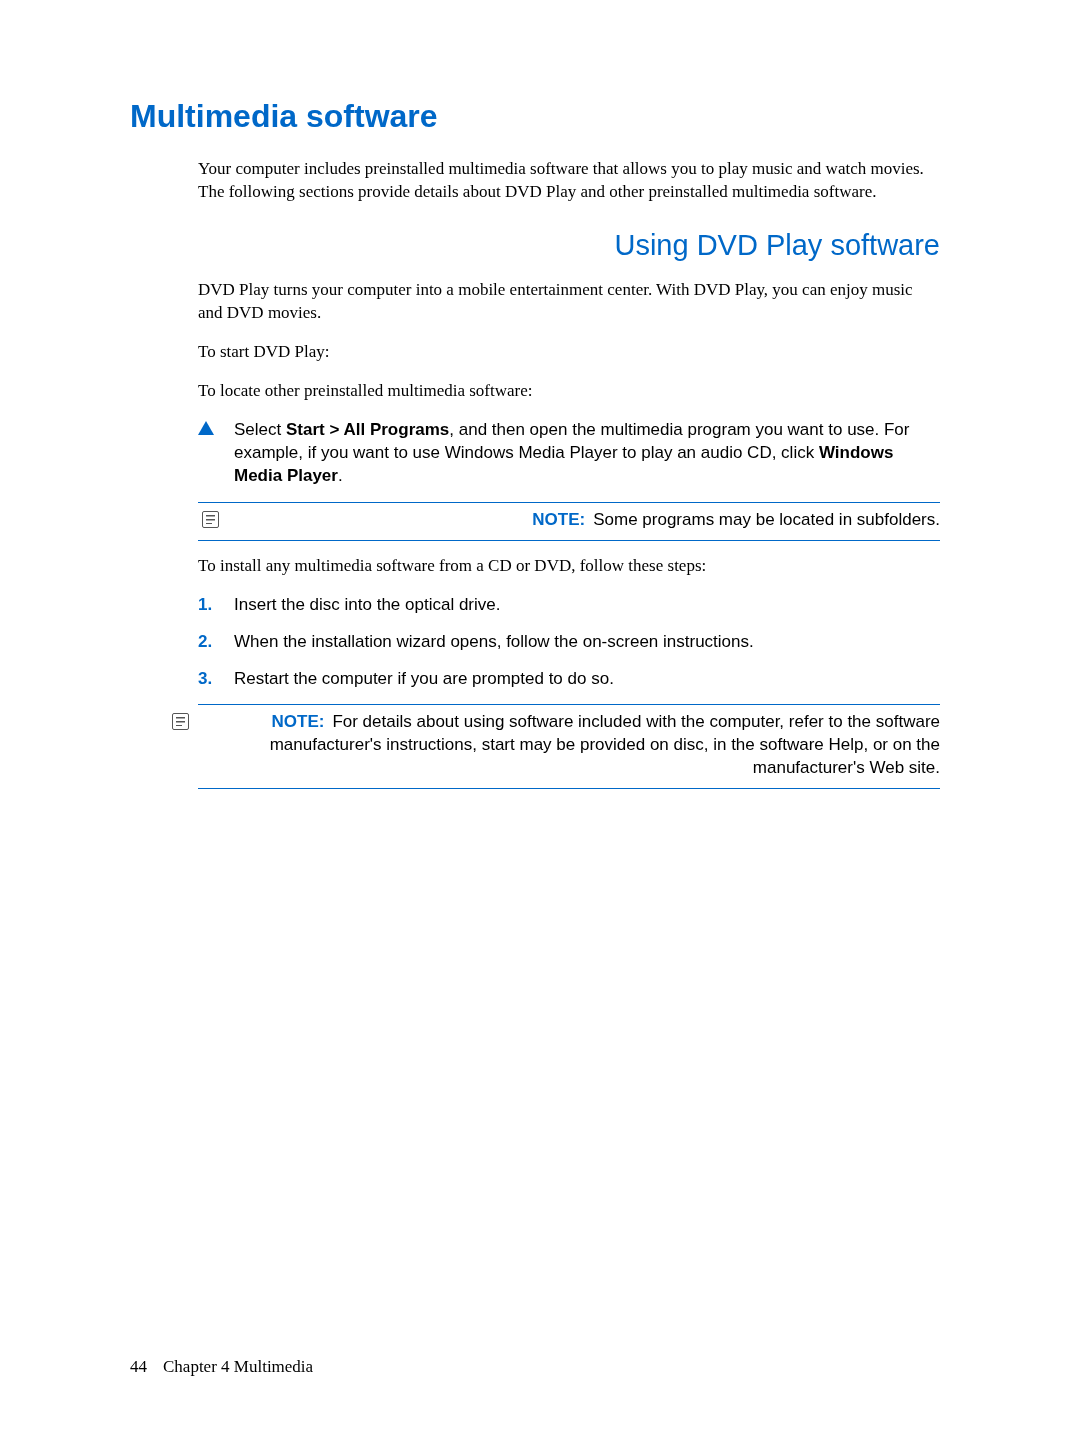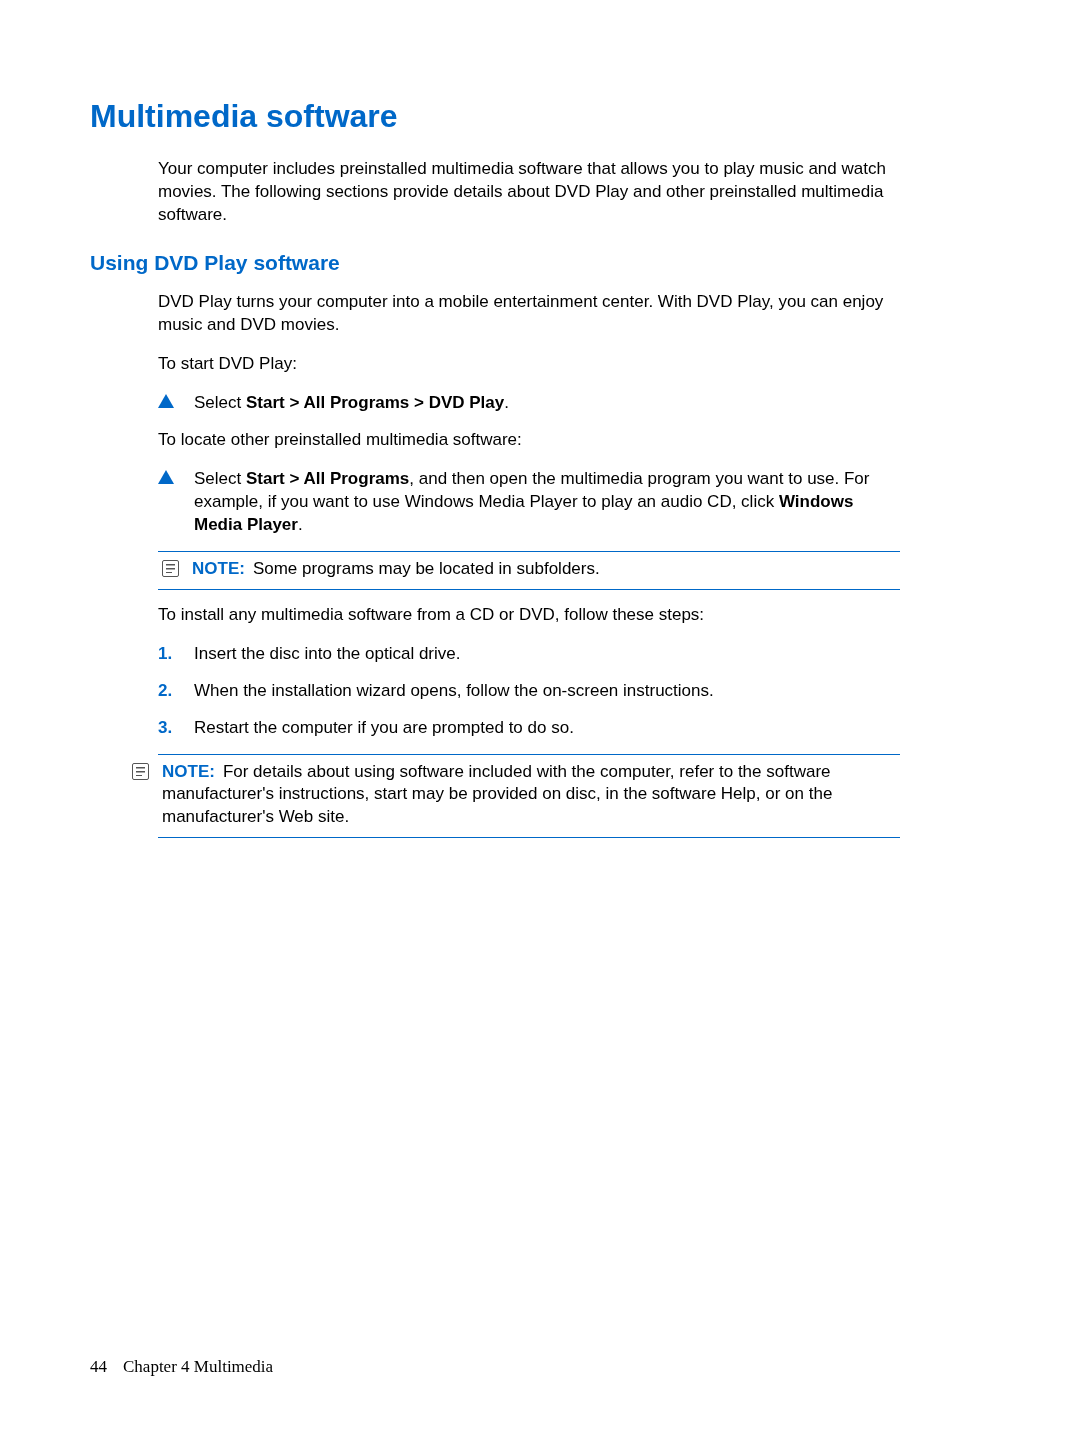--- a/index.html
+++ b/index.html
@@ -10,36 +10,38 @@
     font-family: Arial, Helvetica, sans-serif;
     color: #000;
     font-size: 17px;
     line-height: 1.35;
   }
   .page {
     position: relative;
     width: 990px;
     height: 1437px;
     padding: 95px 90px 0 90px;
+    margin-left: 40px;
   }
   .h1 {
     color: #0068c8;
     font-weight: 700;
     font-size: 32px;
     margin-bottom: 20px;
   }
   .h2 {
     color: #0068c8;
-    font-weight: 700;
-    font-size: 21px;
+    font-weight: 400;
+    font-size: 29px;
     margin-top: 22px;
     margin-bottom: 14px;
+    text-align: right;
   }
   .body-indent { margin-left: 68px; }
-  .para { margin-bottom: 16px; }
+  .para { margin-bottom: 16px; font-family: Liberation Serif, serif; }
   .step-row {
     display: flex;
     align-items: flex-start;
     margin-bottom: 14px;
   }
   .step-row .bullet-col {
     width: 36px;
     flex: 0 0 36px;
     display: flex;
     justify-content: flex-start;
@@ -67,20 +69,21 @@
       linear-gradient(#555,#555) left 0 top 0 / 100% 1.5px no-repeat,
       linear-gradient(#555,#555) left 0 top 4px / 100% 1.5px no-repeat,
       linear-gradient(#555,#555) left 0 top 8px / 70% 1.5px no-repeat;
   }
   .note-box {
     border-top: 1.5px solid #0068c8;
     border-bottom: 1.5px solid #0068c8;
     padding: 6px 0 8px 4px;
     margin-top: 10px;
     margin-bottom: 14px;
+    text-align: right;
   }
   .note-row {
     display: flex;
     align-items: flex-start;
   }
   .note-row .icon-col {
     width: 30px; flex: 0 0 30px;
   }
   .note-row .note-text-col { flex: 1; }
   .note-label {
@@ -123,28 +126,20 @@
 
   <div class="body-indent">
     <p class="para">Your computer includes preinstalled multimedia software that allows you to play music and watch movies. The following sections provide details about DVD Play and other preinstalled multimedia software.</p>
   </div>
 
   <div class="h2">Using DVD Play software</div>
   <div class="body-indent">
     <p class="para">DVD Play turns your computer into a mobile entertainment center. With DVD Play, you can enjoy music and DVD movies.</p>
     <p class="para">To start DVD Play:</p>
 
-    <div class="step-row">
-      <div class="bullet-col">
-          <div class="triangle-up"></div>
-        </div>
-      <div class="text-col">
-        <span>Select </span><span class="bold">Start &gt; All Programs &gt; DVD Play</span><span>.</span>
-      </div>
-    </div>
 
   </div>
 
   <div class="body-indent">
     <p class="para">To locate other preinstalled multimedia software:</p>
 
     <div class="step-row">
       <div class="bullet-col">
           <div class="triangle-up"></div>
         </div>

